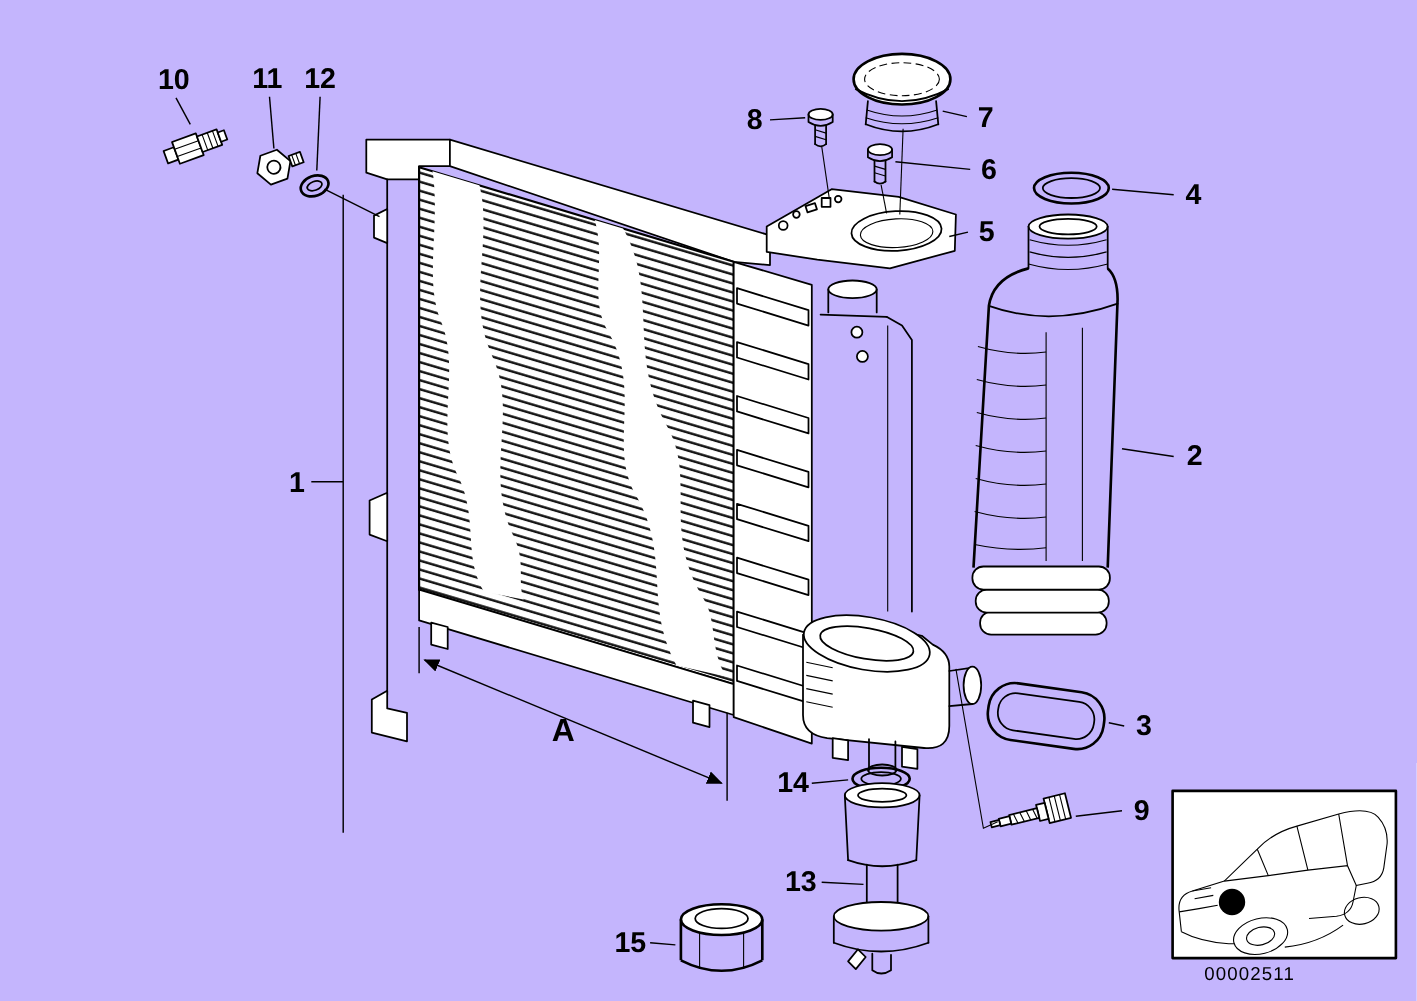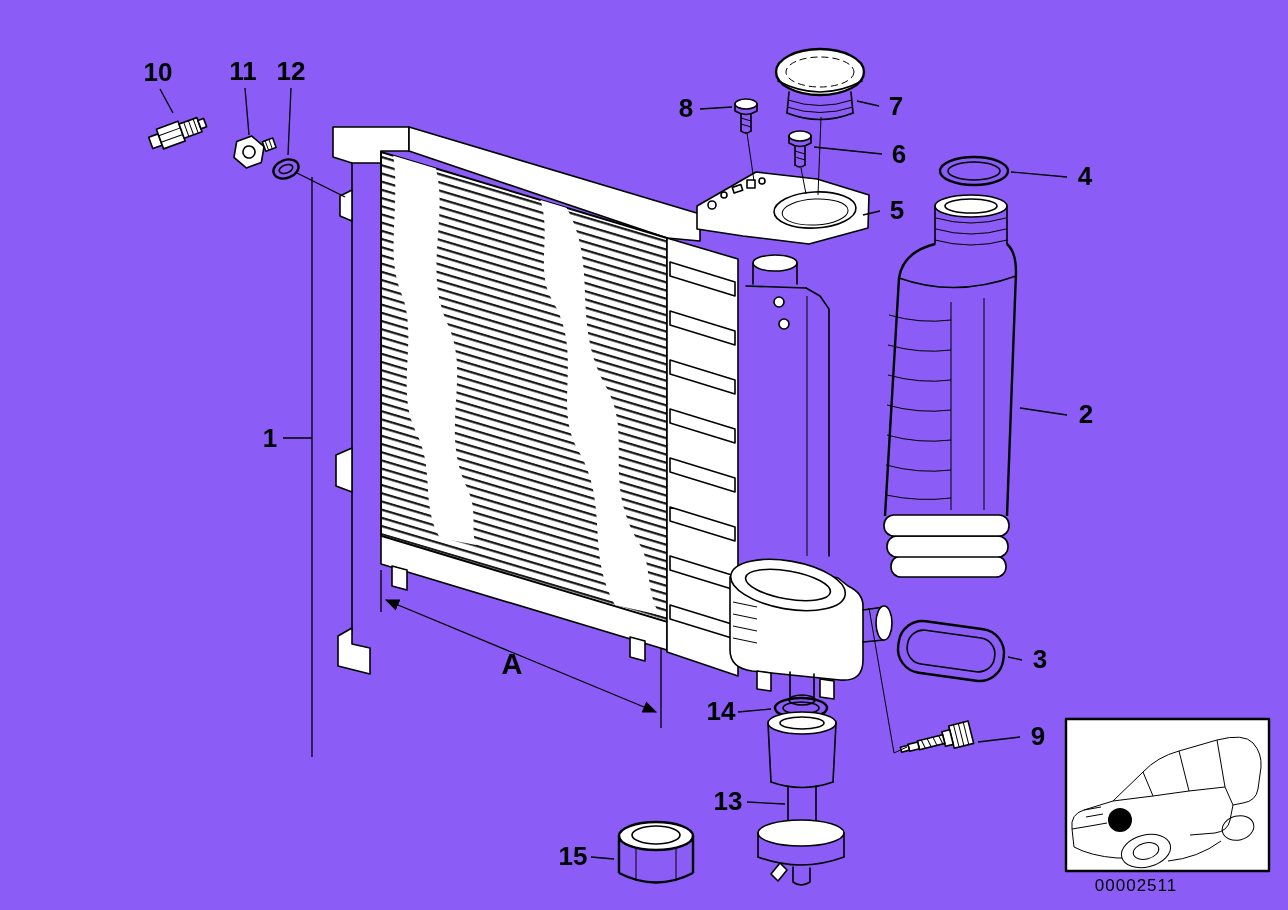--- a/index.html
+++ b/index.html
@@ -1,16 +1,16 @@
 <!DOCTYPE html>
 <html><head>
 <meta charset="utf-8">
 <style>
   html,body { margin:0; padding:0; background:#ffffff; }
-  #stage { position:relative; width:1288px; height:910px; background:#8b5cf6; overflow:hidden;
+  #stage { position:relative; width:1288px; height:910px; background:#c4b5fd; overflow:hidden;
            font-family:"Liberation Sans", sans-serif; }
   svg { position:absolute; left:0; top:0; }
   .s   { stroke:#000; stroke-width:1.6; fill:none; stroke-linejoin:round; stroke-linecap:round; }
   .sf  { stroke:#000; stroke-width:1.6; fill:#ffffff; stroke-linejoin:round; }
   .s2  { stroke:#000; stroke-width:2.4; fill:none; stroke-linejoin:round; }
   .sf2 { stroke:#000; stroke-width:2.4; fill:#ffffff; stroke-linejoin:round; }
   .thin{ stroke:#000; stroke-width:1; fill:none; }
   .lead{ stroke:#000; stroke-width:1.3; fill:none; }
   .lbl { font:bold 26px "Liberation Sans", sans-serif; fill:#000; }
   .lblA{ font:bold 29px "Liberation Sans", sans-serif; fill:#000; }

